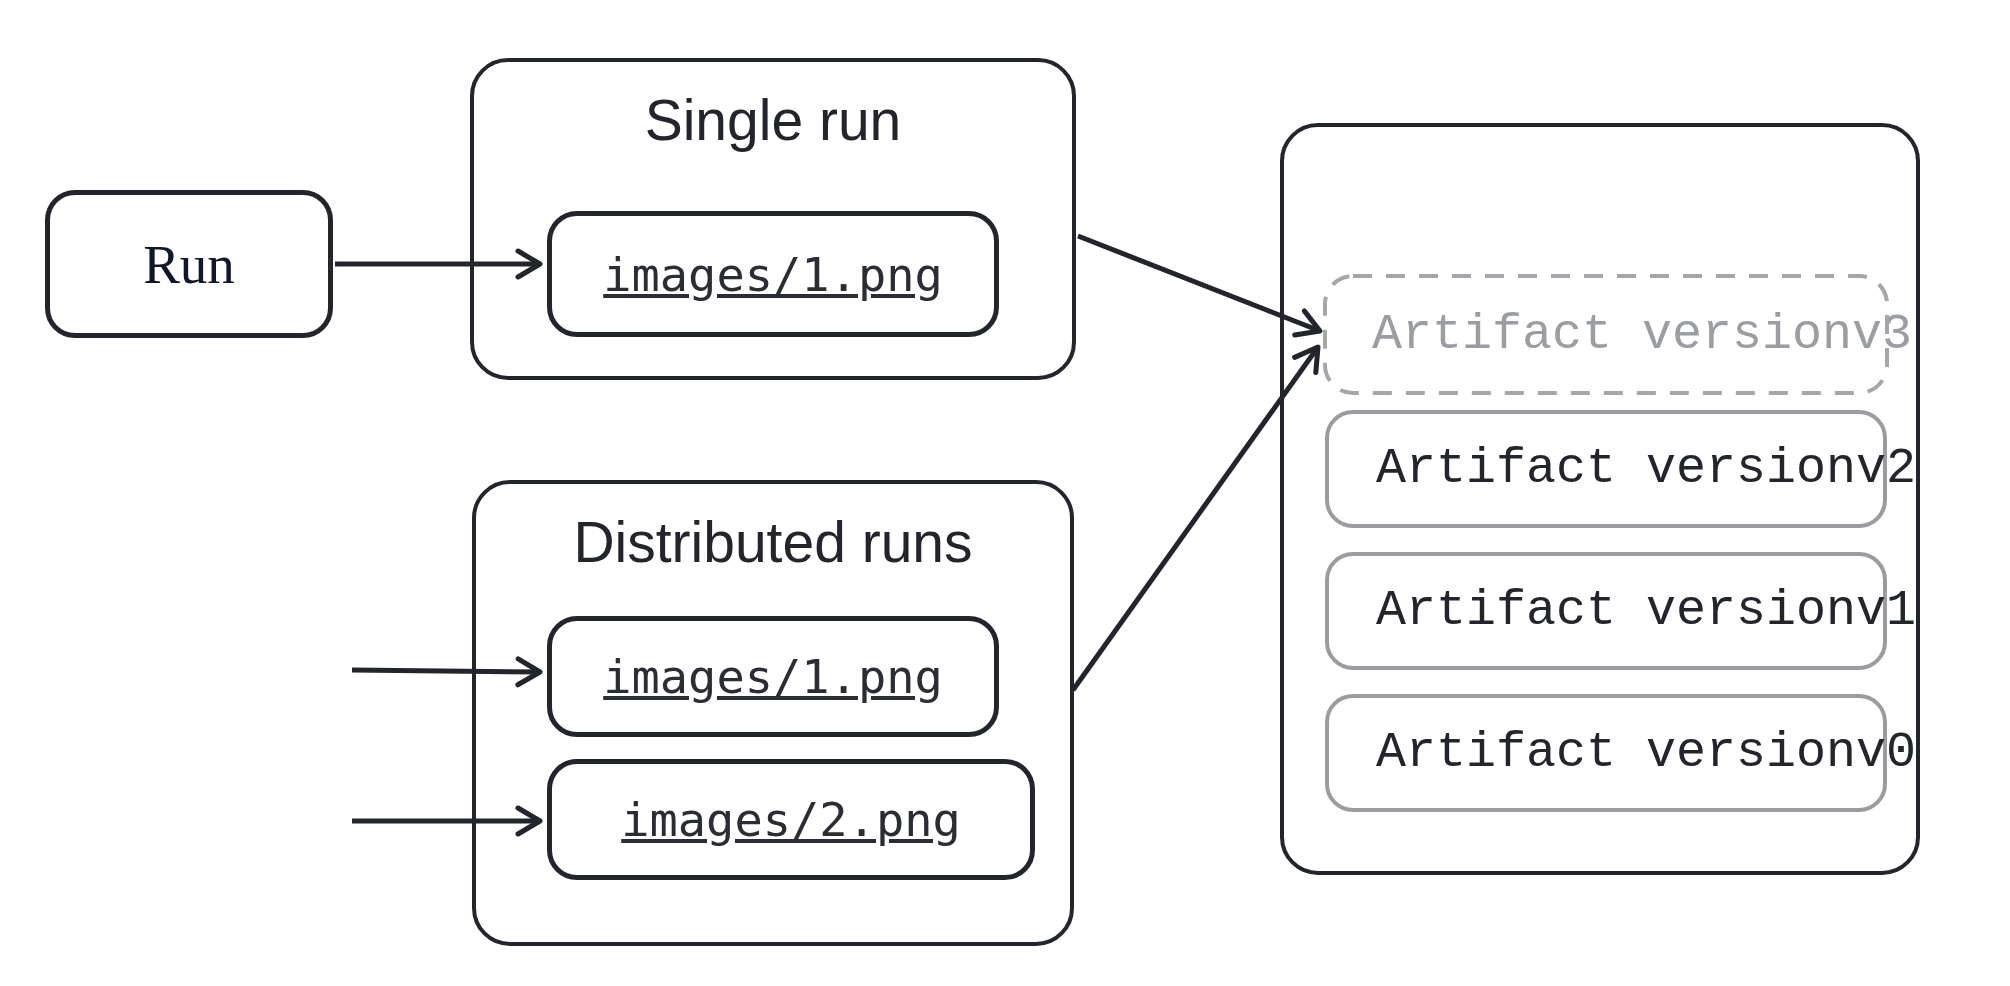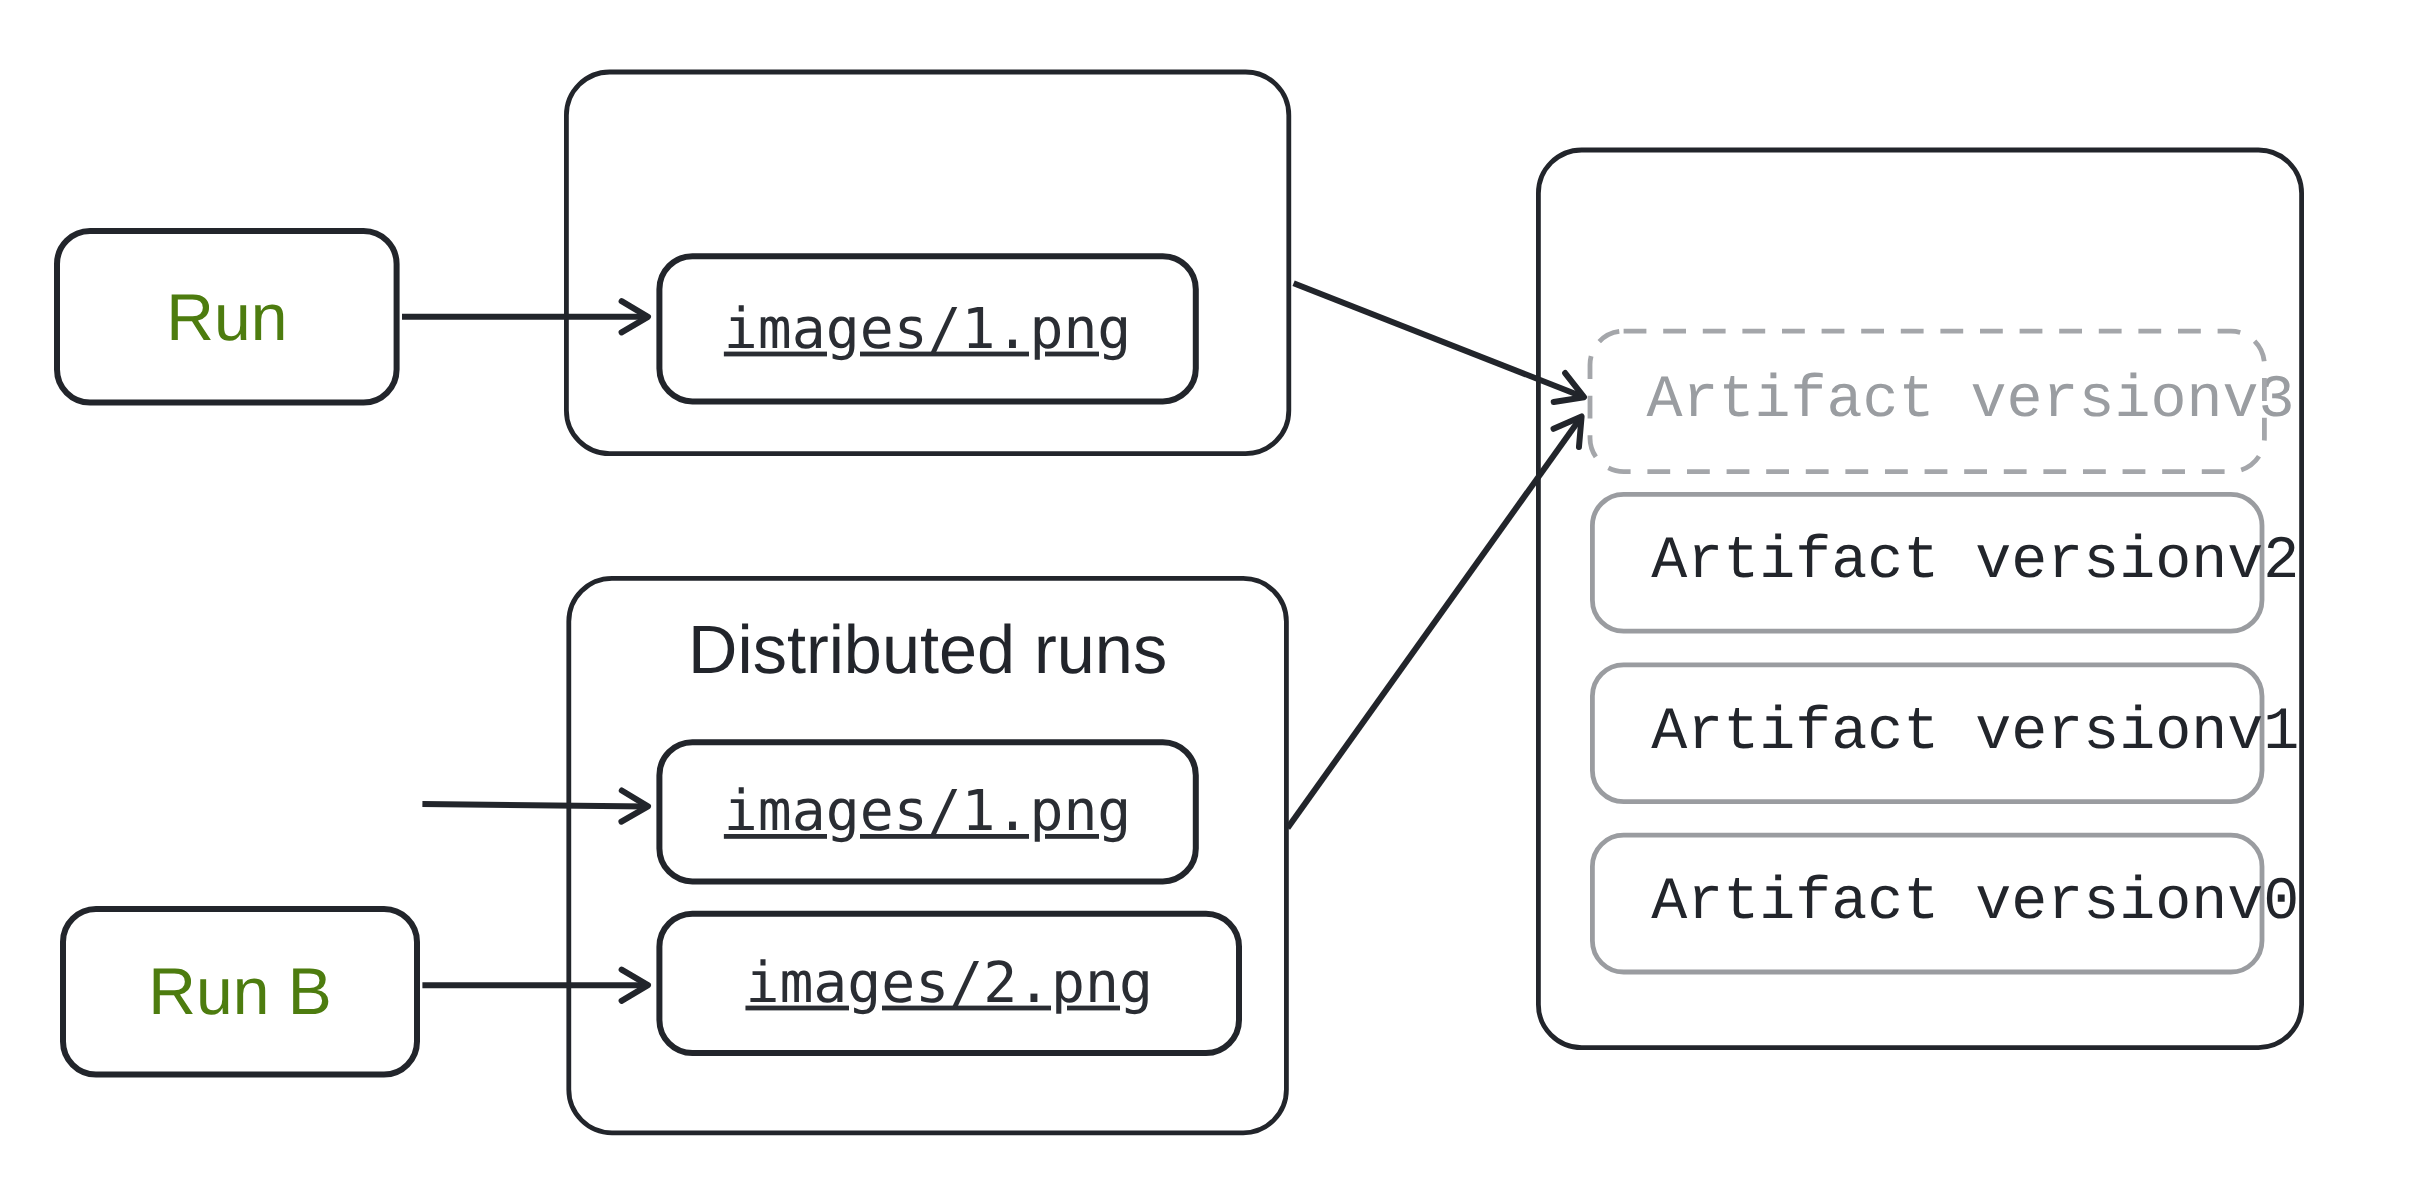--- a/index.html
+++ b/index.html
@@ -22,22 +22,23 @@
     background: #ffffff;
     border: 5px solid #22252b;
     border-radius: 30px;
     display: flex;
     align-items: center;
     justify-content: center;
   }
   .node .label {
     font-size: 55px;
     line-height: 1;
-    color: #4d7c0f;
+    color: #0f172a;
     white-space: nowrap;
+    font-family: Liberation Serif, serif;
   }
   .group {
     position: absolute;
     box-sizing: border-box;
     background: #ffffff;
     border: 4.5px solid #22252b;
     border-radius: 38px;
   }
   .group-title {
     position: absolute;
@@ -93,25 +94,23 @@
 </head>
 <body>
 
 <div class="stage">
 
   <div class="node" style="left:45px; top:190px; width:288px; height:148px;">
     <span class="label">Run</span>
   </div>
 
 
-  <div class="node" style="left:50px; top:755px; width:300px; height:143px;">
-    <span class="label">Run B</span>
-  </div>
 
   <div class="group" style="left:470px; top:58px; width:606px; height:322px;"></div>
+  <div class="group-title" style="left:470px; top:86px; width:606px;">Single run</div>
   <div class="node file-node" style="left:547px; top:211px; width:452px; height:126px;">
     <span class="label">images/1.png</span>
   </div>
 
   <div class="group" style="left:472px; top:480px; width:602px; height:466px;"></div>
   <div class="group-title" style="left:472px; top:508px; width:602px;">Distributed runs</div>
   <div class="node file-node" style="left:547px; top:616px; width:452px; height:121px;">
     <span class="label">images/1.png</span>
   </div>
   <div class="node file-node" style="left:547px; top:759px; width:488px; height:121px;">

